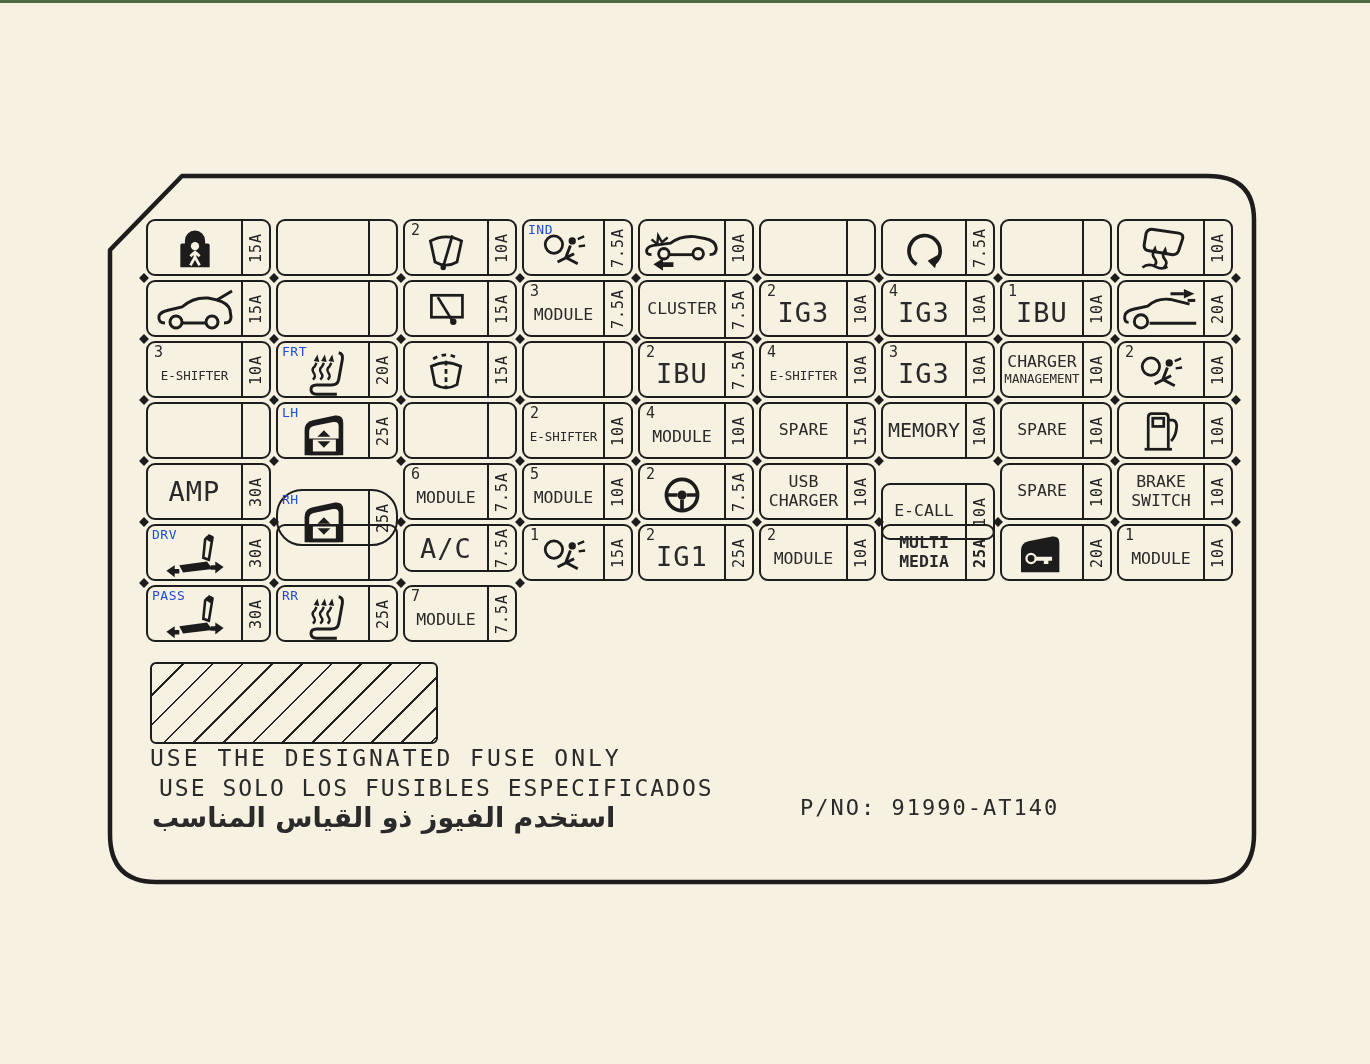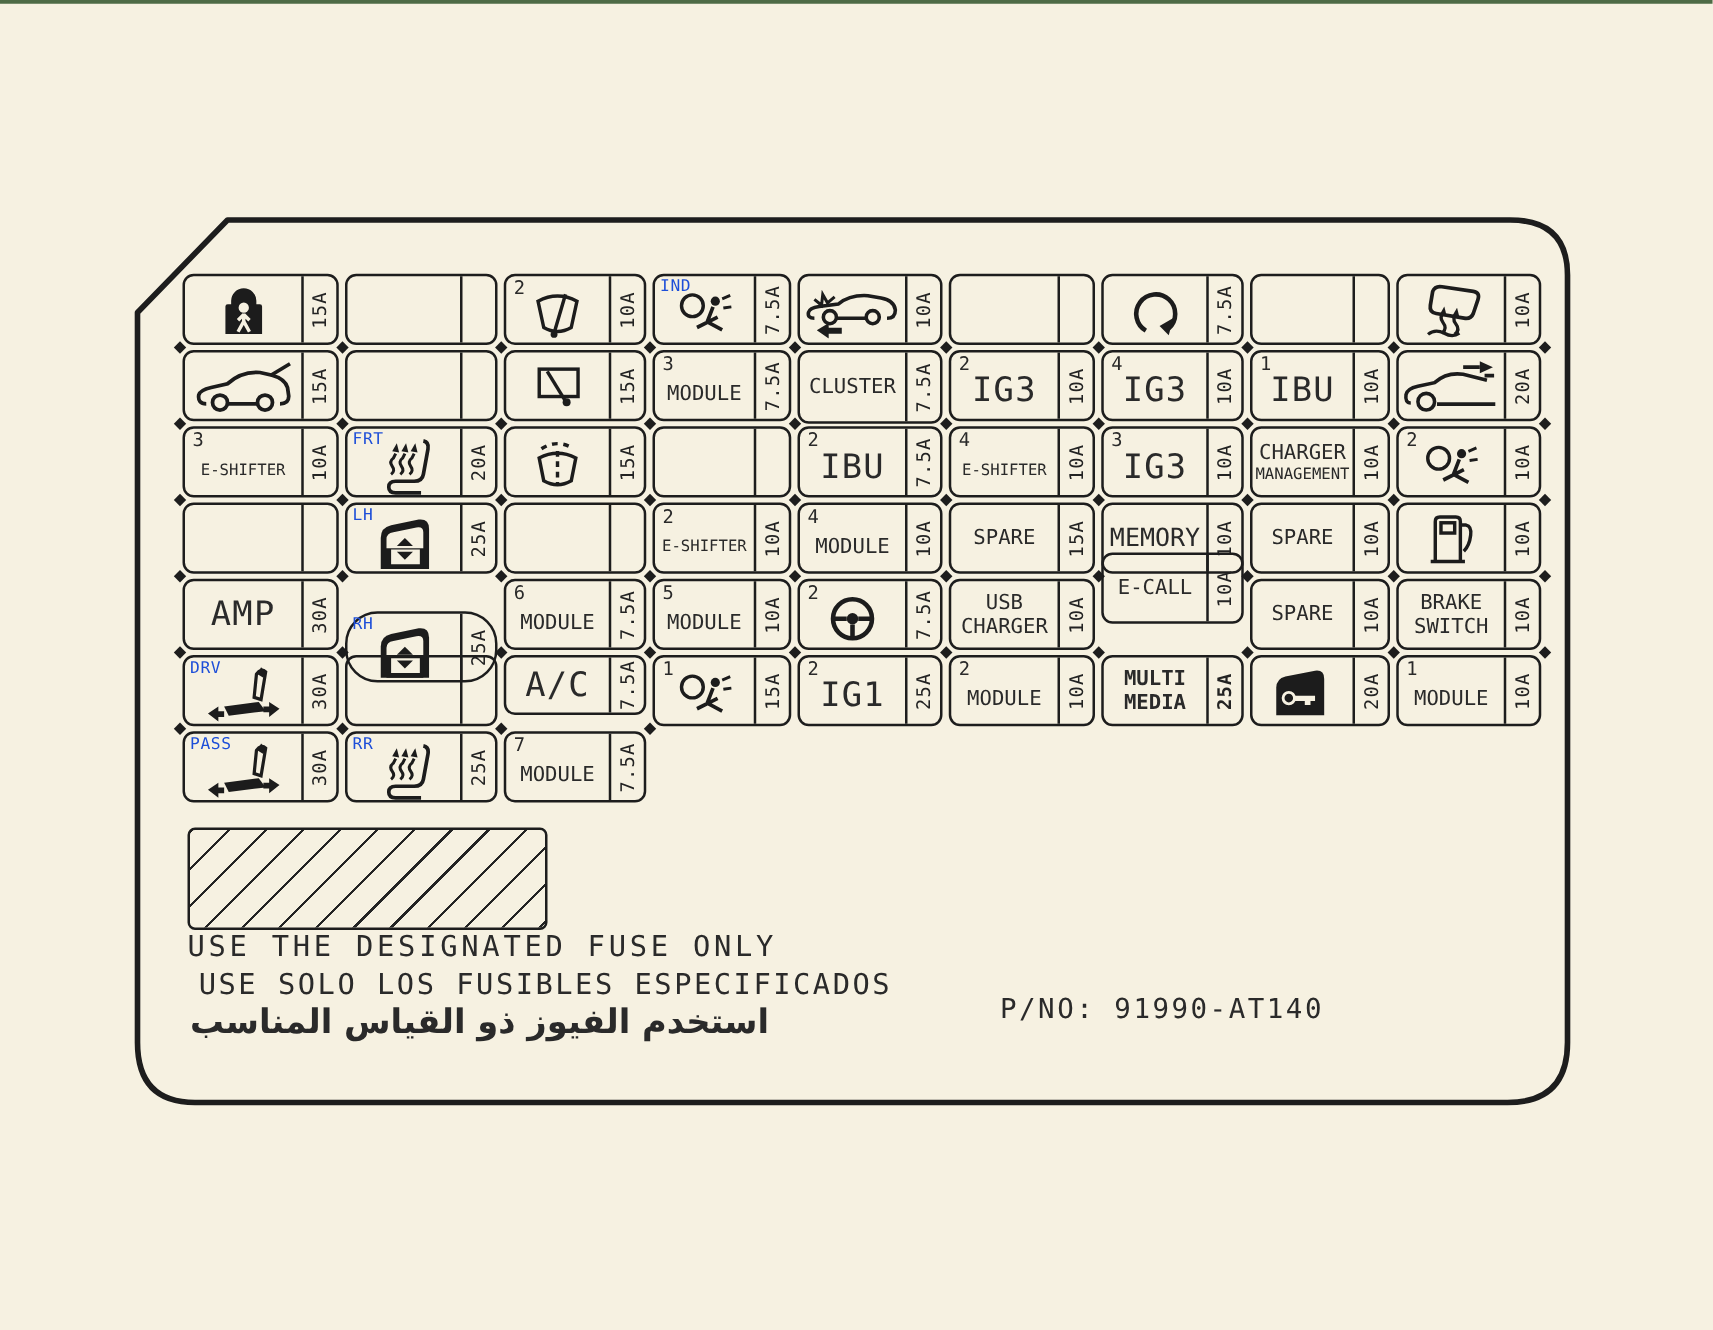--- a/index.html
+++ b/index.html
@@ -531,21 +531,21 @@
       <div class="label-area">
         <div class="lines">
           <div style="font-size: 16.5px;">USB</div>
           <div style="font-size: 16.5px;">CHARGER</div>
         </div>
       </div>
       <div class="amp-strip">
         <span>10A</span>
       </div>
     </div>
-    <div class="unit" style="left: 881px; top: 442px; width: 114px; height: 57px;">
+    <div class="unit" style="left: 881px; top: 483px; width: 114px; height: 57px;">
       <div class="label-area">
         <div class="lines">
           <div style="font-size: 16.5px;">E-CALL</div>
         </div>
       </div>
       <div class="amp-strip">
         <span>10A</span>
       </div>
     </div>
     <div class="unit" style="left: 1000px; top: 463px; width: 112px; height: 57px;">

